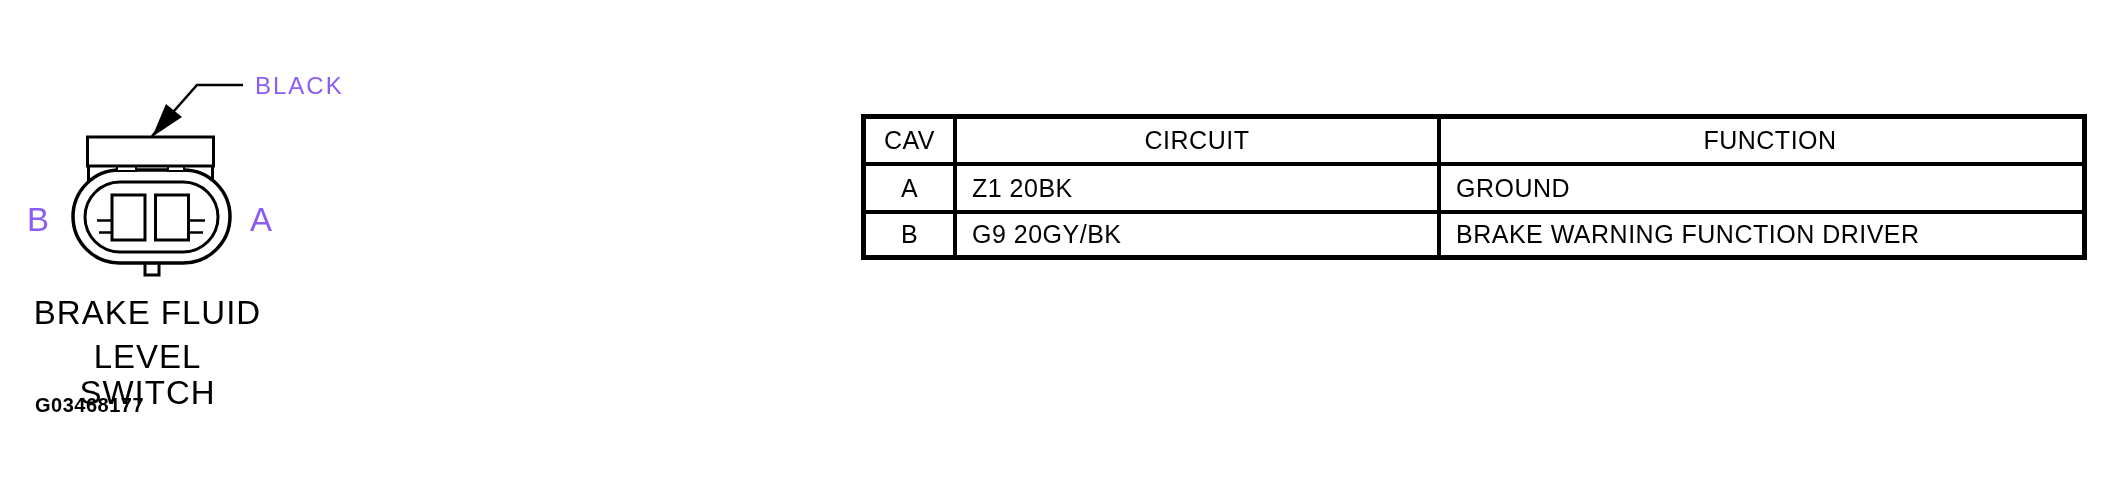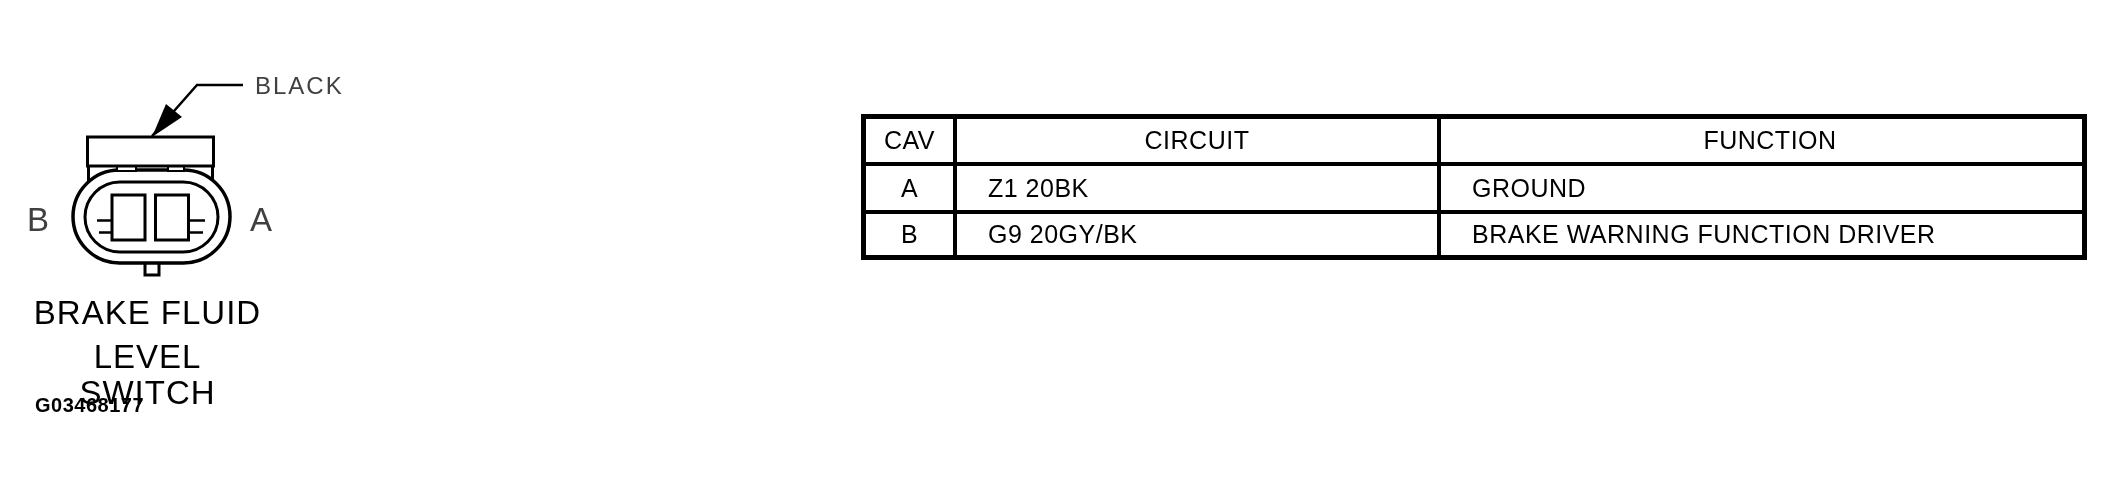--- a/index.html
+++ b/index.html
@@ -7,21 +7,21 @@
     position: relative;
     width: 2124px;
     height: 492px;
     background: #ffffff;
     font-family: "Liberation Sans", sans-serif;
     color: #000000;
     overflow: hidden;
   }
   svg.linework { position: absolute; left: 0; top: 0; }
 
-  .label { position: absolute; white-space: nowrap; color: #404040; }
+  .label { position: absolute; white-space: nowrap; color: #8b5cf6; }
   .black-label { left: 255px; top: 74px; font-size: 24px; letter-spacing: 2px; line-height: 24px; }
   .pin-b-label { left: 27px;  top: 203px; font-size: 33px; line-height: 33px; }
   .pin-a-label { left: 250px; top: 203px; font-size: 33px; line-height: 33px; }
   .caption { position: absolute; left: 30px; width: 235px; text-align: center;
              font-size: 33px; line-height: 36px; letter-spacing: 1px; }
   .caption-1 { top: 295px; }
   .caption-2 { top: 339px; }
   .figure-id { position: absolute; left: 35px; top: 391px; font-size: 20px;
                font-weight: bold; line-height: 28px; letter-spacing: 0.5px; }
 
@@ -42,21 +42,21 @@
     display: flex;
     align-items: center;
     font-size: 25px;
     letter-spacing: 0.5px;
     white-space: nowrap;
     overflow: hidden;
   }
   .cell.col-last { border-right: none; padding-left: 17px; }
   .cell.row-last { border-bottom: none; }
   .cell.center { justify-content: center; }
-  .cell.pad { padding-left: 31px; }
+  .cell.pad { padding-left: 15px; }
 </style>
 </head>
 <body>
 
 <div class="canvas">
 
   <svg class="linework" width="360" height="300" viewBox="0 0 360 300">
 
     <rect x="145" y="248" width="14" height="27" fill="#ffffff" stroke="#000000" stroke-width="3"></rect>
 

